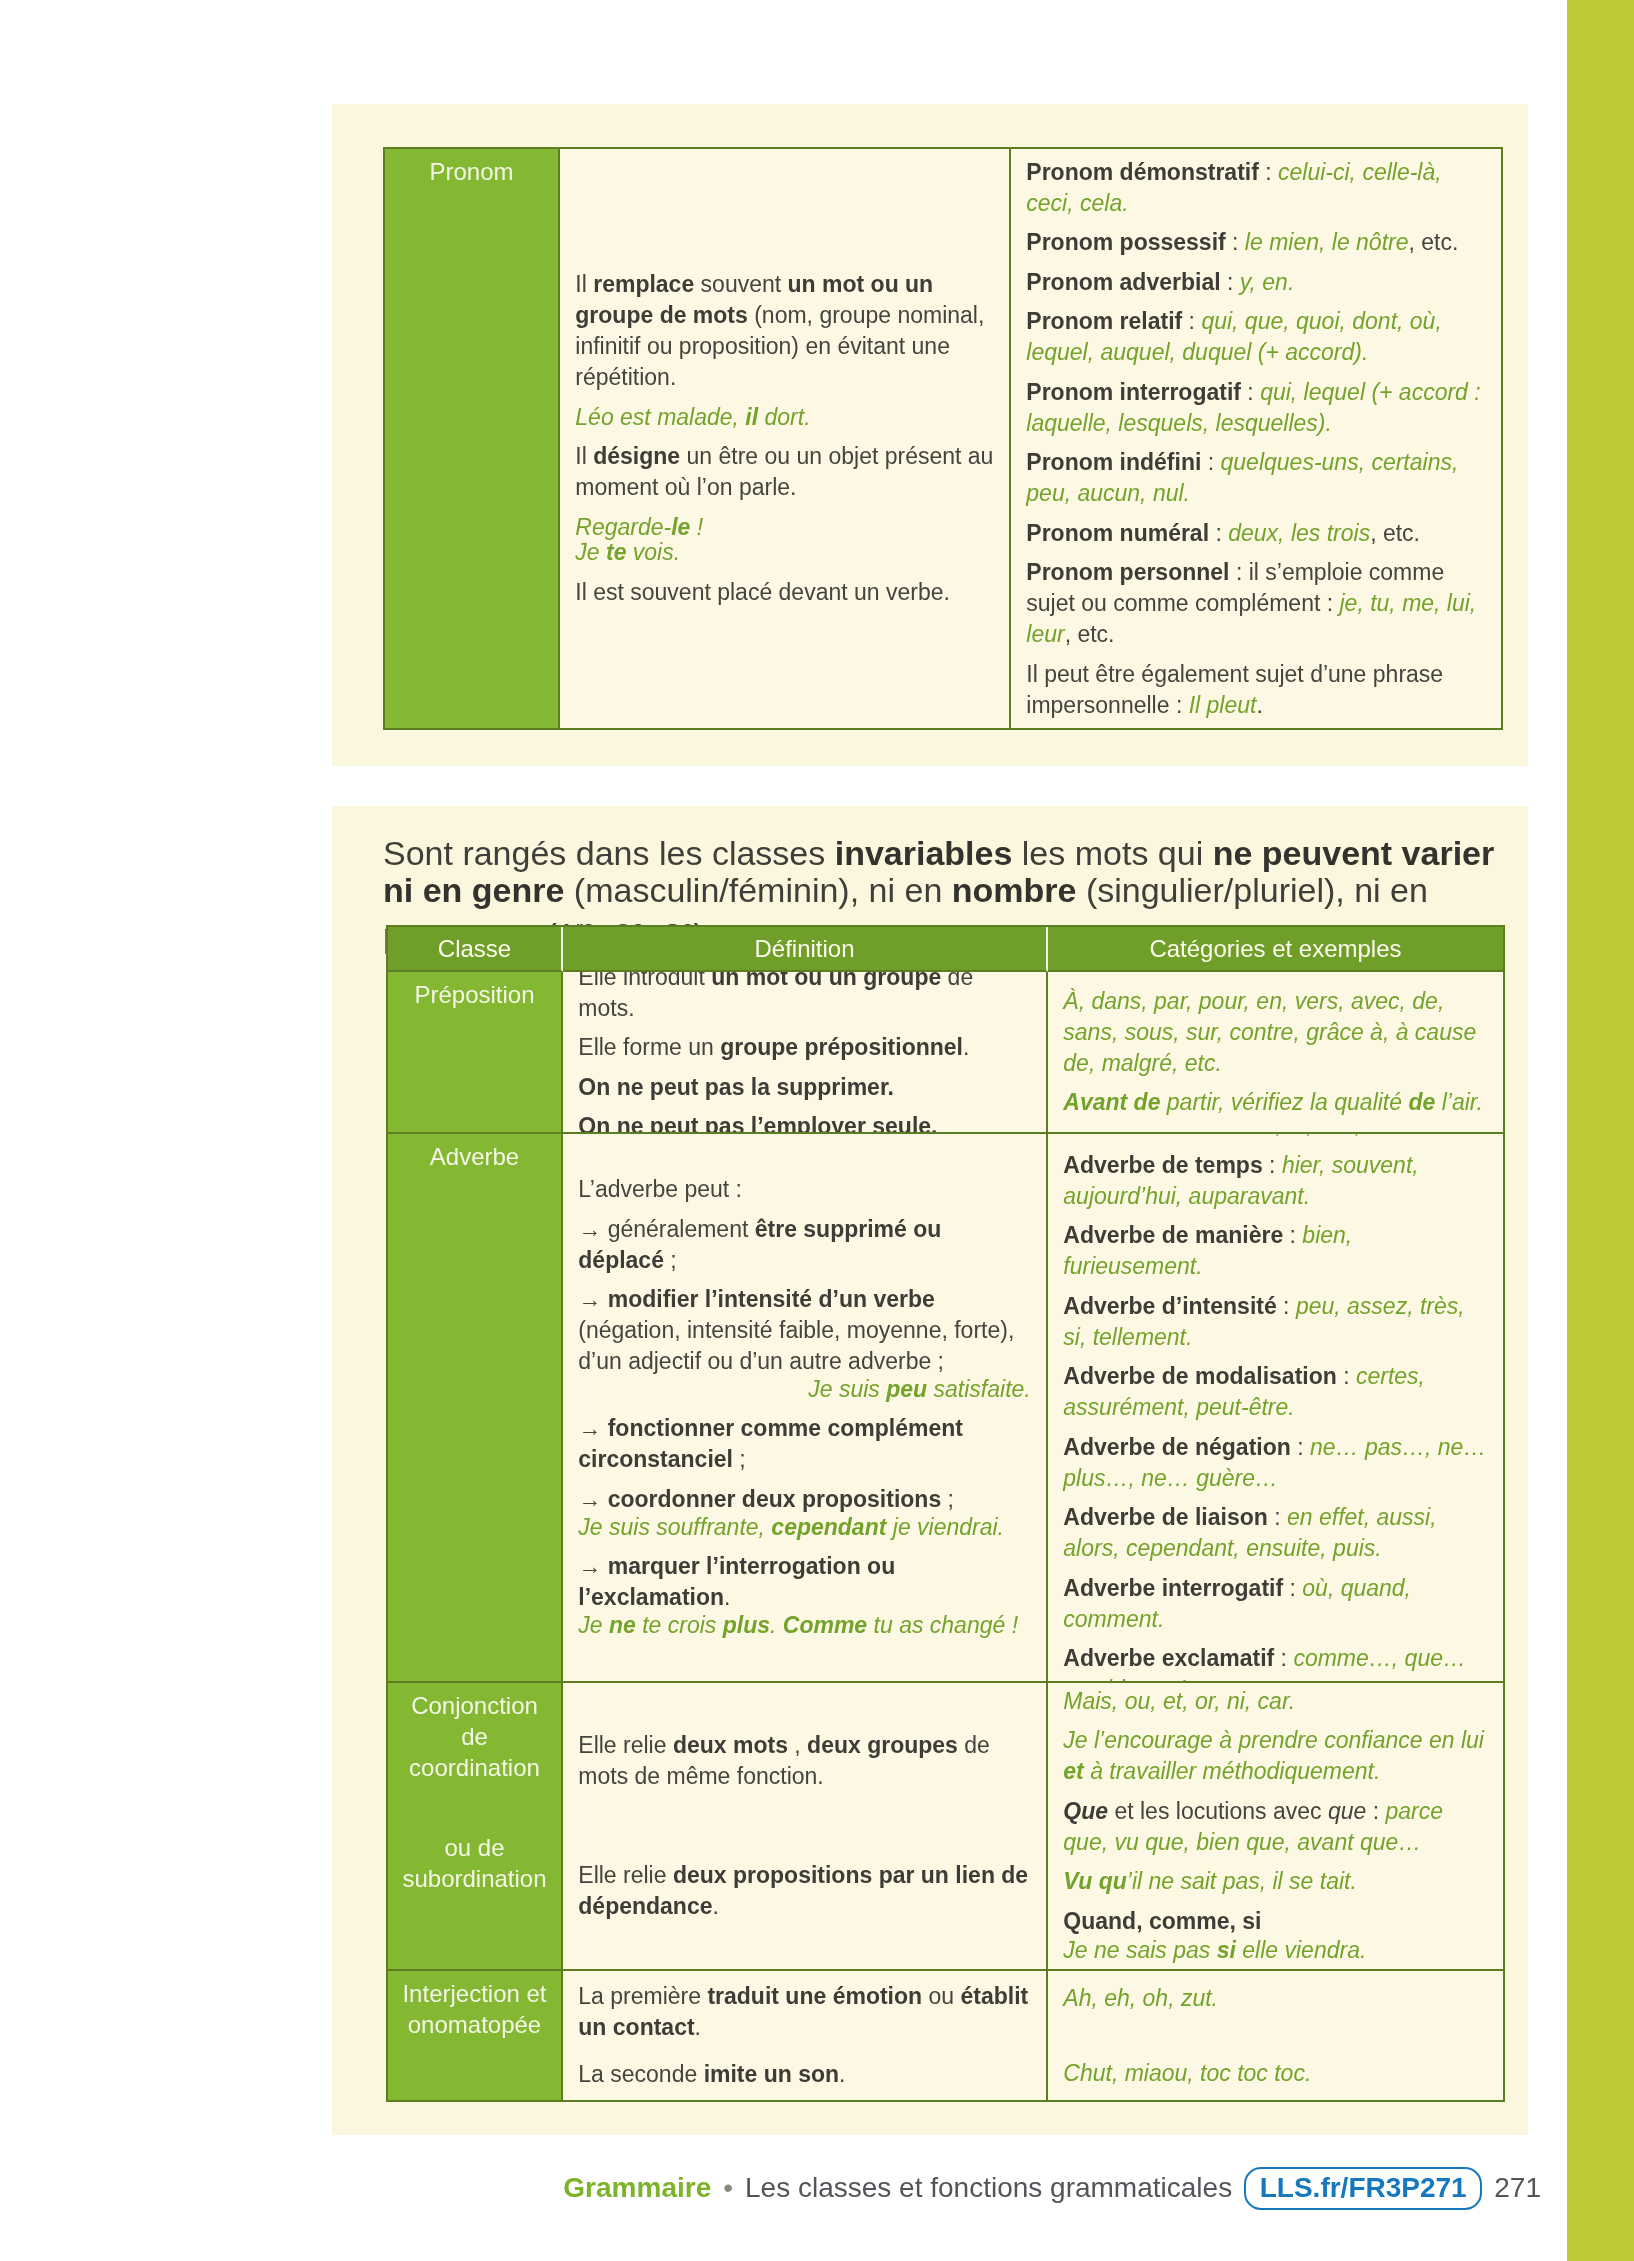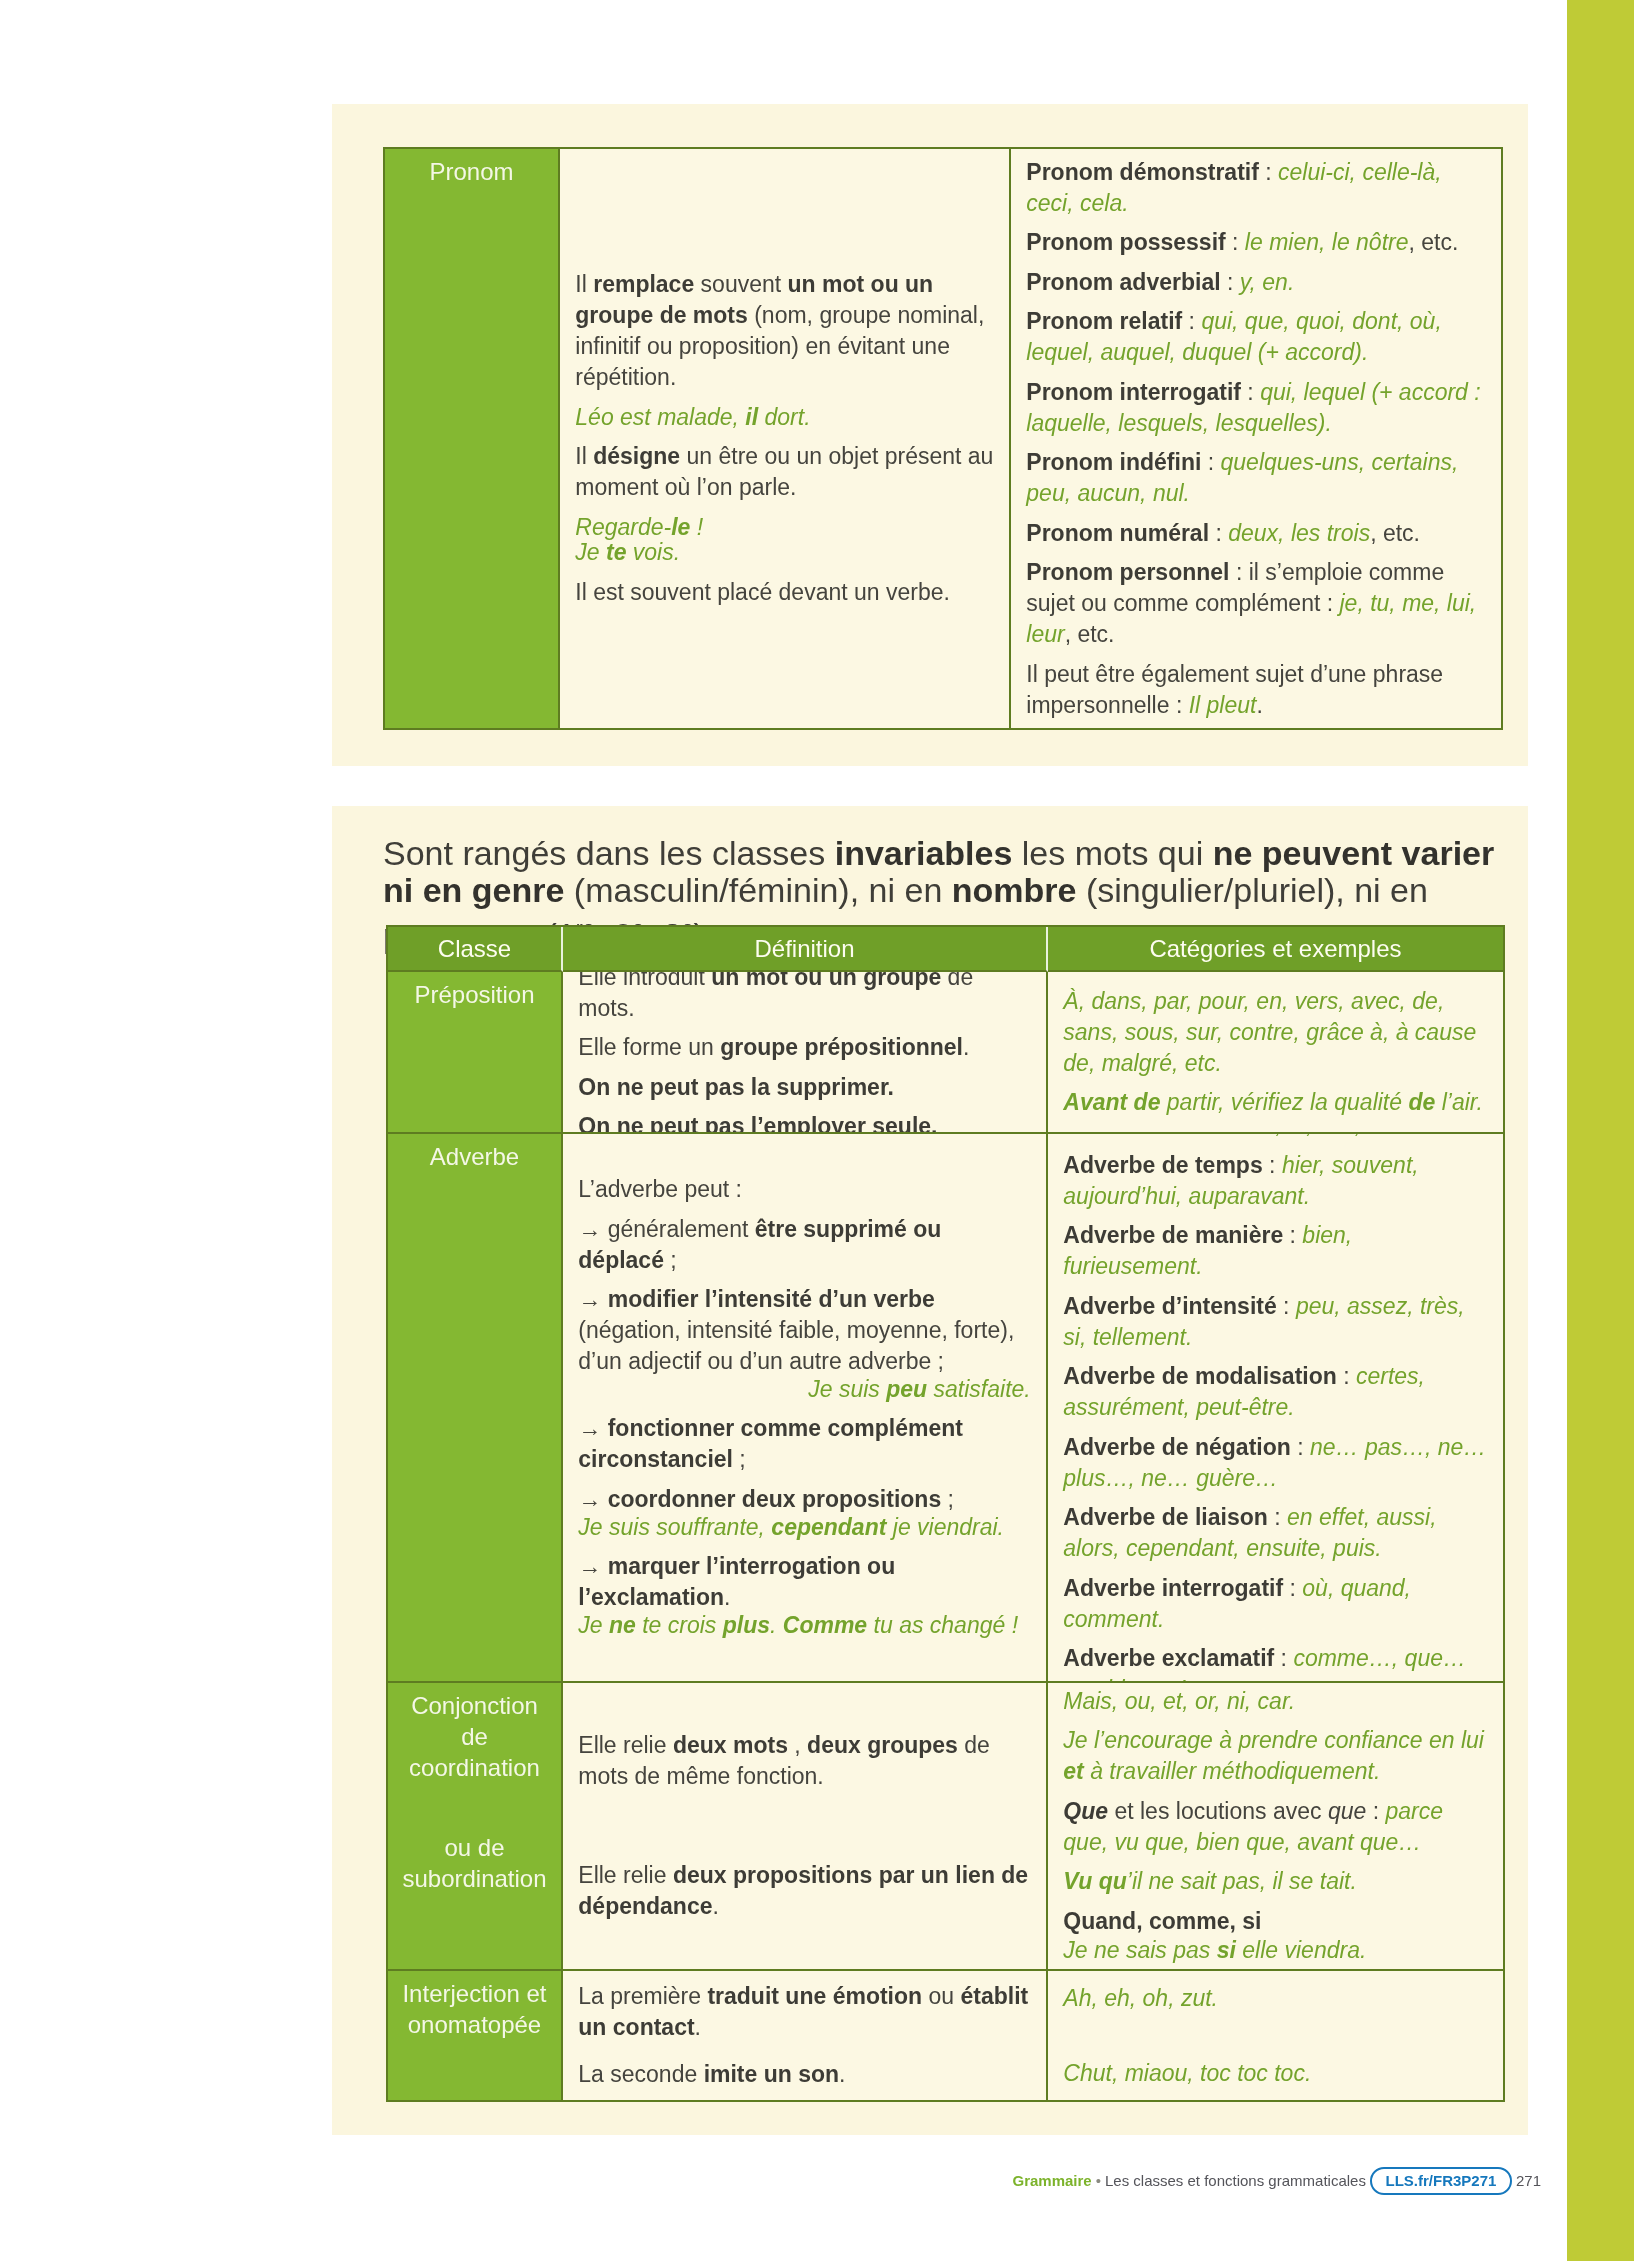--- a/index.html
+++ b/index.html
@@ -35,21 +35,21 @@
        justify-content:flex-start;align-items:center;text-align:center;font-size:24px;line-height:31px;padding:6.8px;}
   .txt{background:var(--cell-cream);display:flex;flex-direction:column;justify-content:center;padding:6.8px 15.3px;}
   .cellp{margin:0;font-size:23px;line-height:31px;}
   .cellp + .cellp{margin-top:8.5px;}
   .b{font-weight:700;color:#3d3c36;}
   .i{font-style:italic;}
   .g{color:var(--ex-green);}
   sup{font-size:0.62em;}
   .intro{position:absolute;left:51px;top:29px;width:1117px;margin:0;font-size:34px;line-height:37px;color:#3f3e38;}
   .intro .b{color:#33322d;}
-  .footer{position:absolute;top:2167px;right:94px;display:flex;align-items:center;gap:4px;font-size:15px;color:#54545a;}
+  .footer{position:absolute;top:2167px;right:94px;display:flex;align-items:center;gap:12px;font-size:28px;color:#54545a;}
   .f-section{color:#7cb32b;font-weight:700;}
   .f-sep{color:#8a8a80;}
   .f-badge{color:var(--badge-blue);border:2.6px solid var(--badge-blue);border-radius:17px;
            padding:3.4px 13.6px;font-weight:700;}
   .f-page{color:#54545a;}
 </style>
 </head>
 <body>
 
 <div class="accent-bar"></div>

